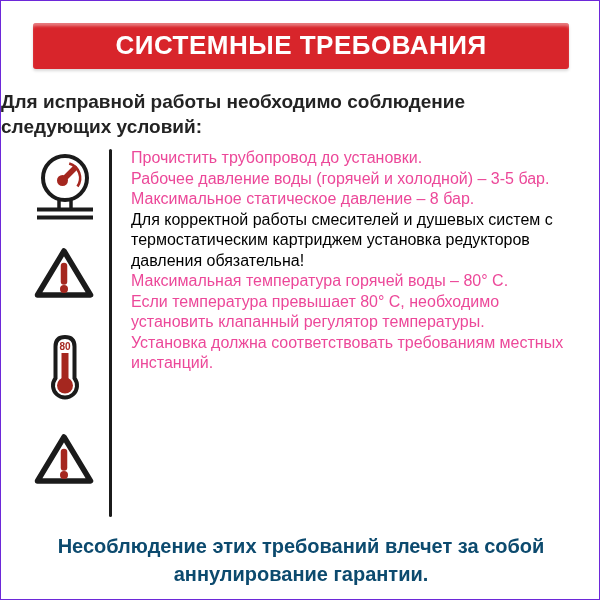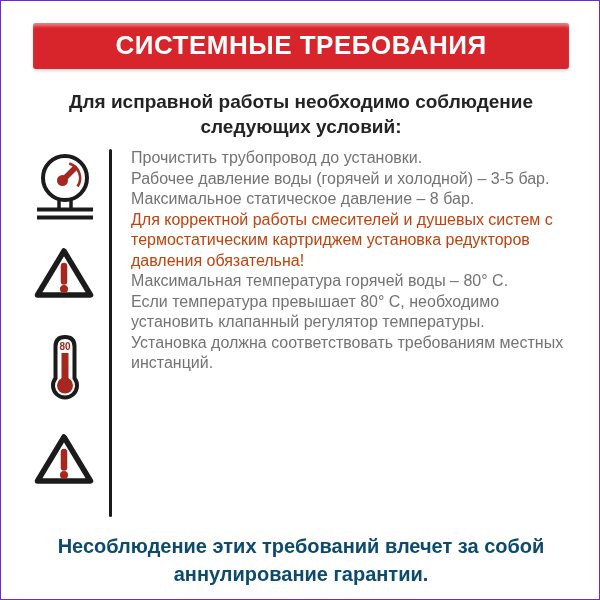--- a/index.html
+++ b/index.html
@@ -20,44 +20,44 @@
     box-shadow:inset 0 4px 3px -1px rgba(255,255,255,.40), 0 2px 3px rgba(0,0,0,.15);
     display:flex;align-items:center;justify-content:center;
   }
   .banner-title{
     color:#ffffff;font-size:26px;font-weight:bold;letter-spacing:.5px;
     transform:translateY(-1px);
   }
   
   .intro{
     position:absolute;top:88px;left:0;width:600px;
-    text-align:center;
+    text-align:left;
   }
   .intro-text{
     display:inline-block;max-width:470px;
     font-size:19px;font-weight:bold;color:#232323;line-height:25px;
   }
   
   .divider{
     position:absolute;left:108px;top:148px;width:3px;height:368px;
     background:#1b1b1b;border-radius:2px;
   }
   .icon-col .ic{position:absolute;}
   .ic-gauge{left:33px;top:151px;}
   .ic-tri1{left:31px;top:243px;}
   .ic-thermo{left:42px;top:333px;}
   .ic-tri2{left:31px;top:429px;}
   .req-list{
     position:absolute;left:130px;top:147px;width:452px;
   }
   .req{
     margin:0;padding:0;
-    font-size:16px;line-height:20.5px;color:#737373;
+    font-size:16px;line-height:20.5px;color:#ec4899;
   }
-  .req.red{color:#c2410c;}
+  .req.red{color:#000000;}
   
   .footer{
     position:absolute;top:531px;left:0;width:600px;text-align:center;
   }
   .footer-text{
     display:inline-block;max-width:520px;
     font-size:20px;font-weight:bold;color:#0c4a6e;line-height:28px;
   }
   .thermo-label{font-family:"Liberation Sans","DejaVu Sans",sans-serif;font-weight:bold;}
 </style>

